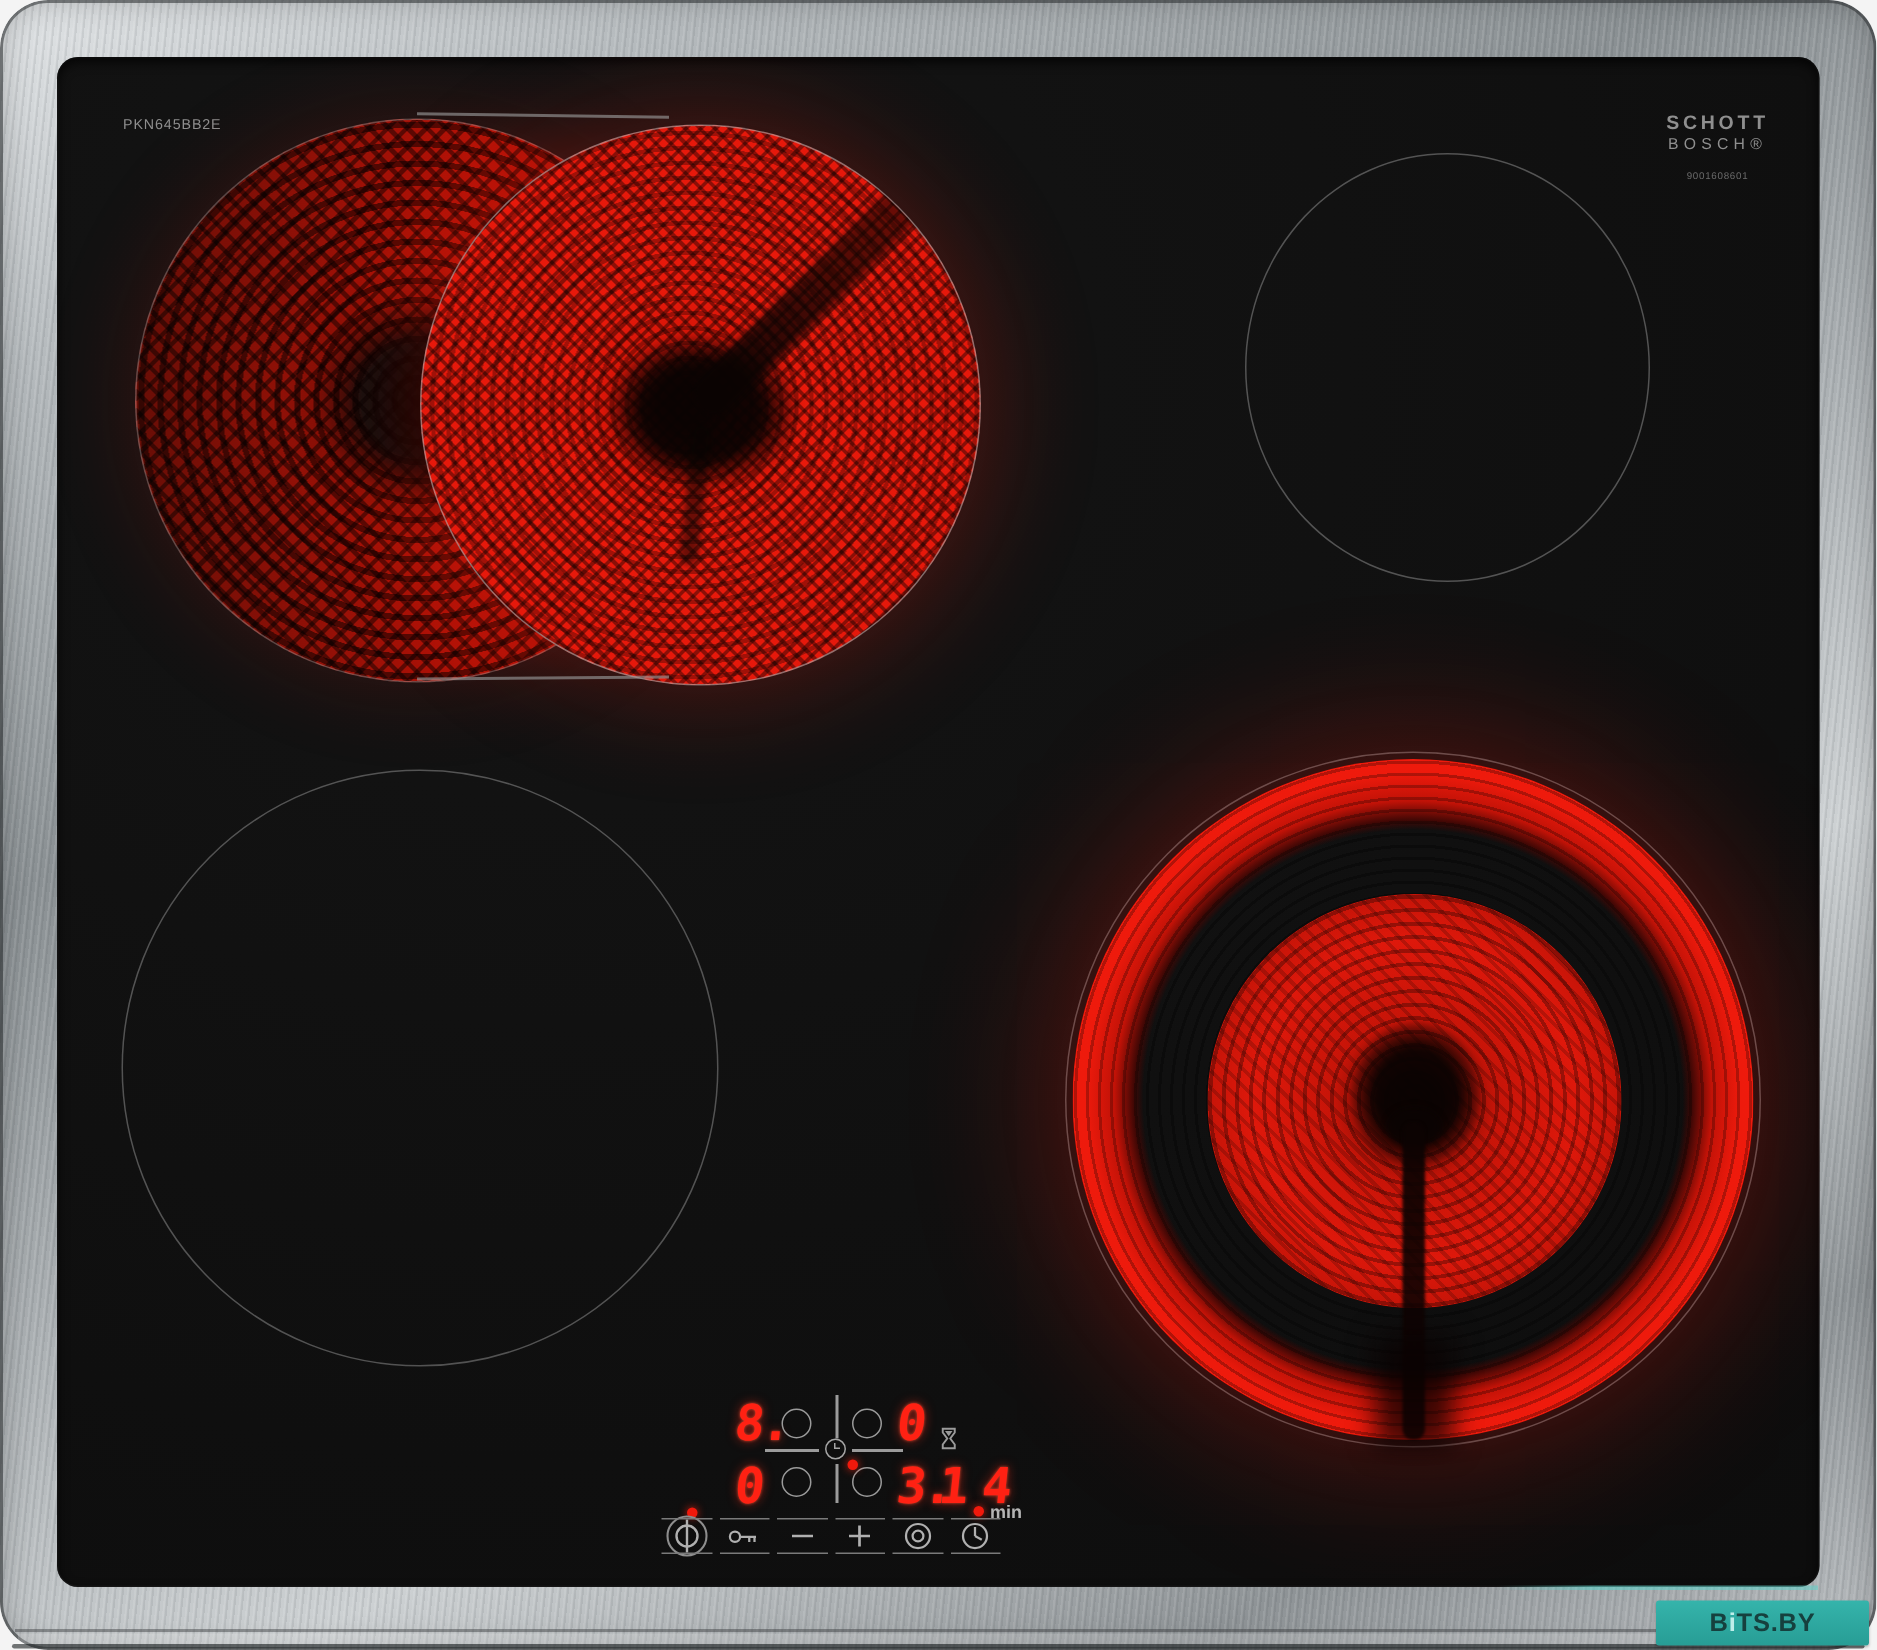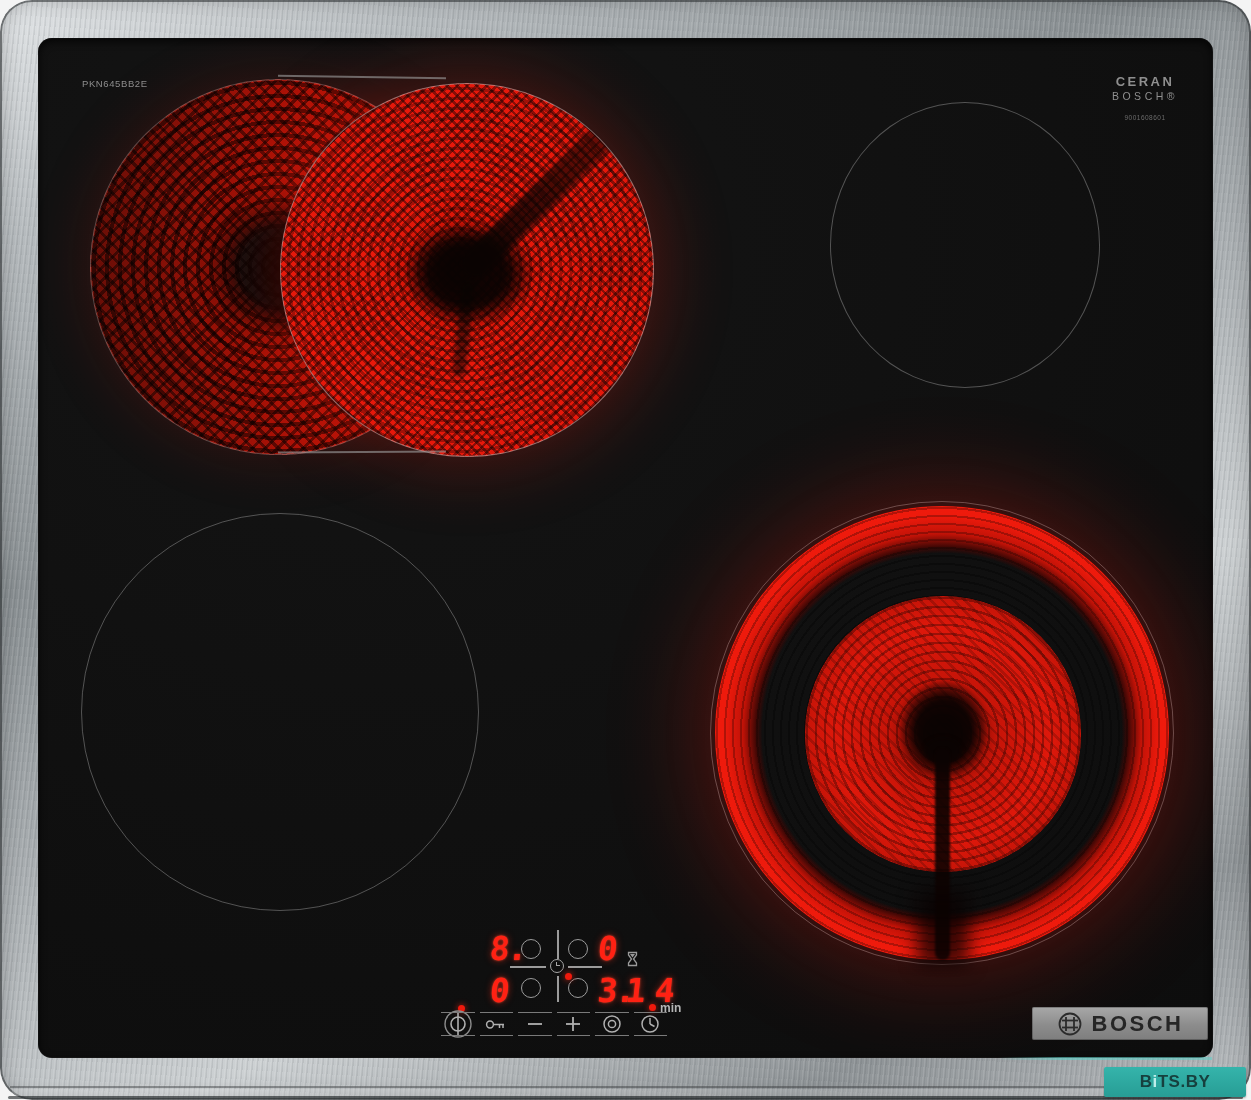--- a/index.html
+++ b/index.html
@@ -117,21 +117,21 @@
 </head>
 <body>
 
 <div class="device">
 
   <div class="glass">
 
     <div class="model-label">PKN645BB2E</div>
 
     <div class="schott">
-      <div class="l1">CERAN</div>
+      <div class="l1">SCHOTT</div>
       <div class="l2">BOSCH®</div>
       <div class="code">9001608601</div>
     </div>
 
     <div class="zone rl">
       <div class="rl-wedge"></div>
     </div>
     <div class="zone rr">
       <div class="ladle-blob"></div>
       <div class="ladle-handle"></div>
@@ -215,30 +215,20 @@
       </div>
       <div class="btn">
         <svg width="20" height="20" viewBox="0 0 20 20">
           <circle cx="10" cy="10" r="8" fill="none" stroke="#b0b0b0" stroke-width="1.5"></circle>
           <line x1="10" y1="4" x2="10" y2="10" stroke="#b0b0b0" stroke-width="1.5"></line>
           <line x1="10" y1="10" x2="14.5" y2="12.5" stroke="#b0b0b0" stroke-width="1.5"></line>
         </svg>
       </div>
     </div>
 
-    <div class="bosch-badge">
-      <svg width="26" height="26" viewBox="0 0 26 26">
-        <circle cx="13" cy="13" r="10.5" fill="none" stroke="#2b2b2b" stroke-width="1.8"></circle>
-        <line x1="5" y1="9.5" x2="21" y2="9.5" stroke="#2b2b2b" stroke-width="1.8"></line>
-        <line x1="5" y1="16.5" x2="21" y2="16.5" stroke="#2b2b2b" stroke-width="1.8"></line>
-        <line x1="9" y1="6" x2="9" y2="20" stroke="#2b2b2b" stroke-width="1.8"></line>
-        <line x1="17" y1="6" x2="17" y2="20" stroke="#2b2b2b" stroke-width="1.8"></line>
-      </svg>
-      <span class="brand-text">BOSCH</span>
-    </div>
 
   </div>
 
   <div class="teal-reflection"></div>
   <div class="frame-seam"></div>
   <div class="frame-band"></div>
   <div class="frame-edge"></div>
 
   <div class="watermark">
     <span>B</span>

